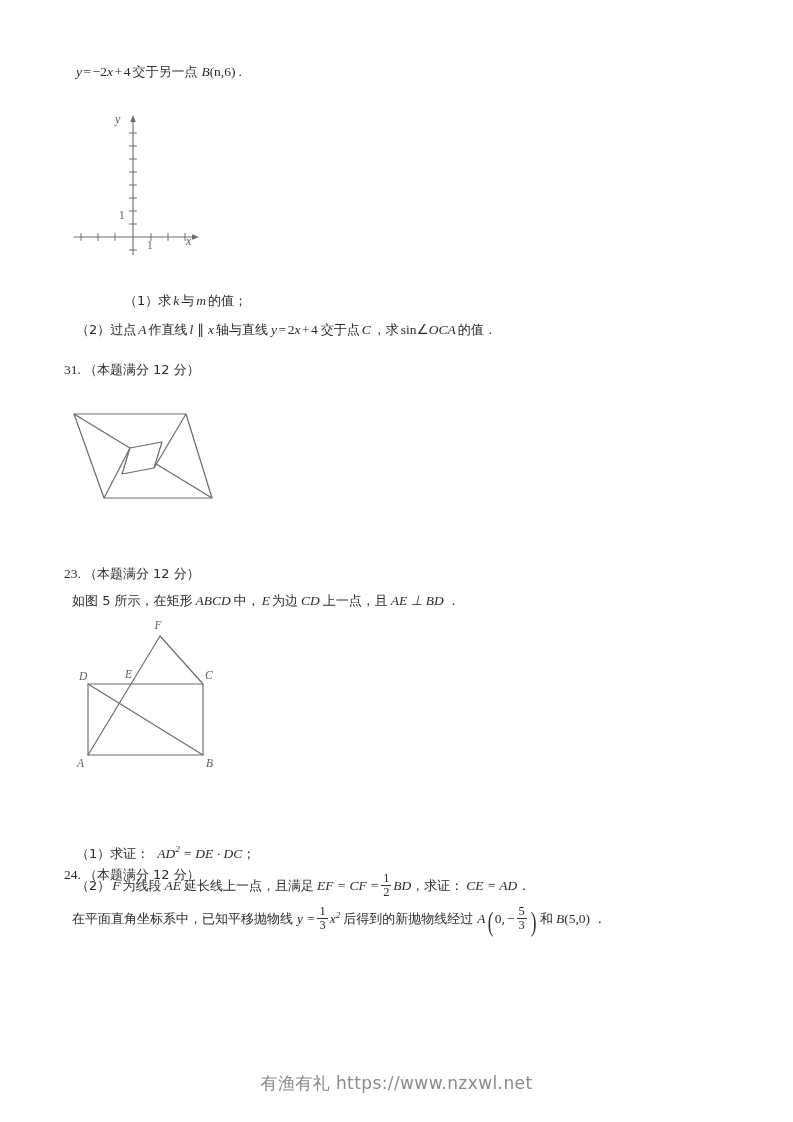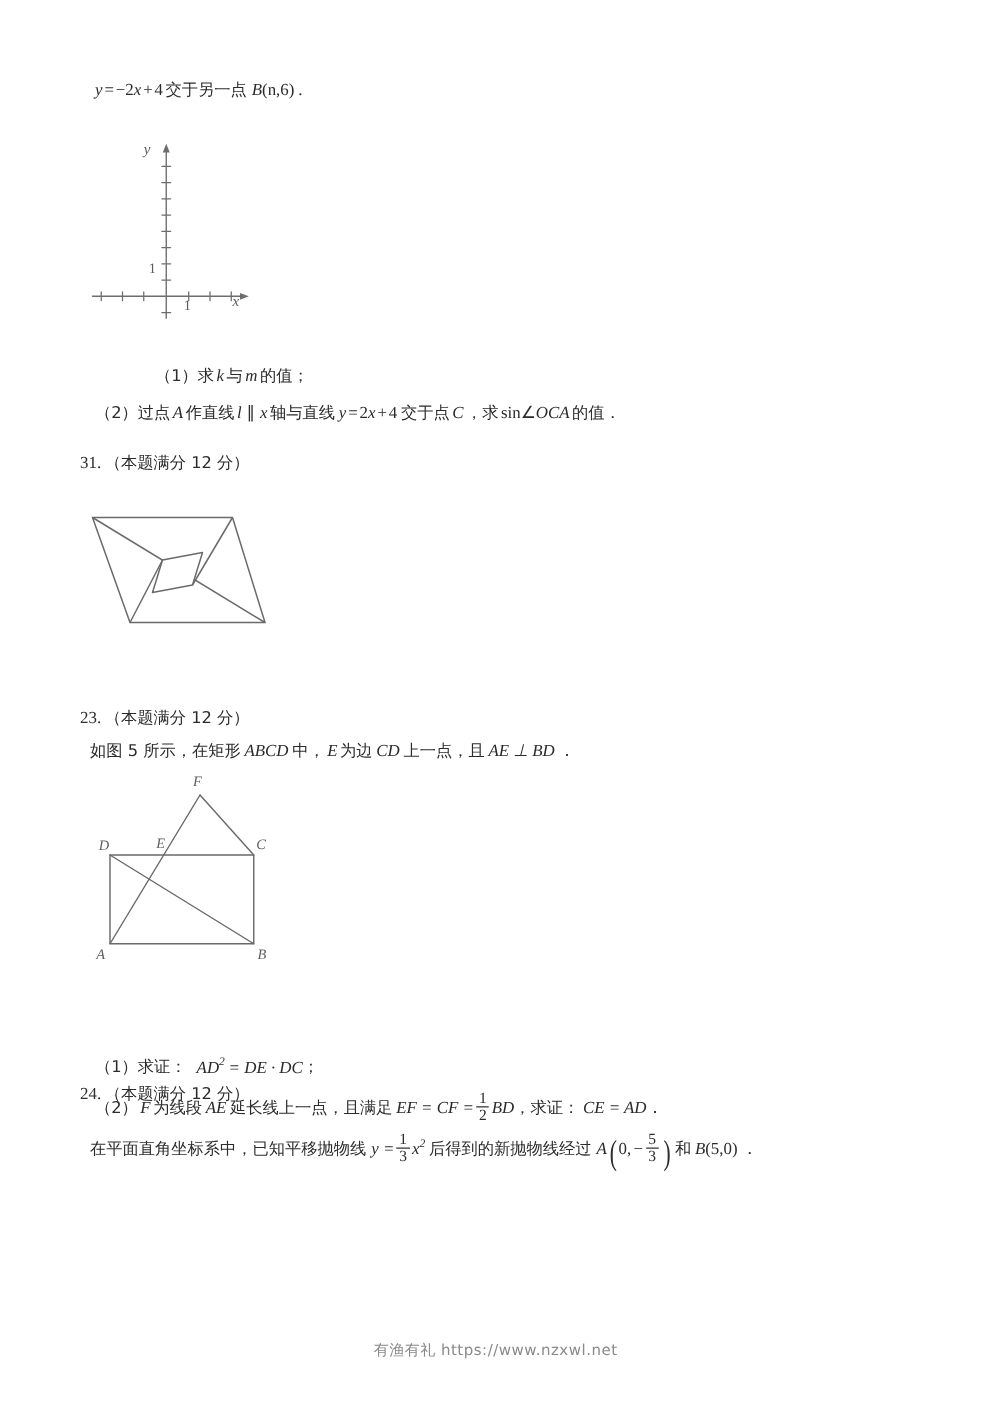--- a/index.html
+++ b/index.html
@@ -59,21 +59,21 @@
 
   .fig { position: absolute; }
   svg { display: block; overflow: visible; }
 
   .wm {
     position: absolute;
     left: 0;
     width: 793px;
     text-align: center;
     font-family: "DejaVu Sans", "Liberation Sans", sans-serif;
-    font-size: 12px;
+    font-size: 17px;
     color: #8a8a8a;
     letter-spacing: 0.4px;
     white-space: nowrap;
   }
 </style>
 </head>
 <body>
 
 <div class="page">
 

